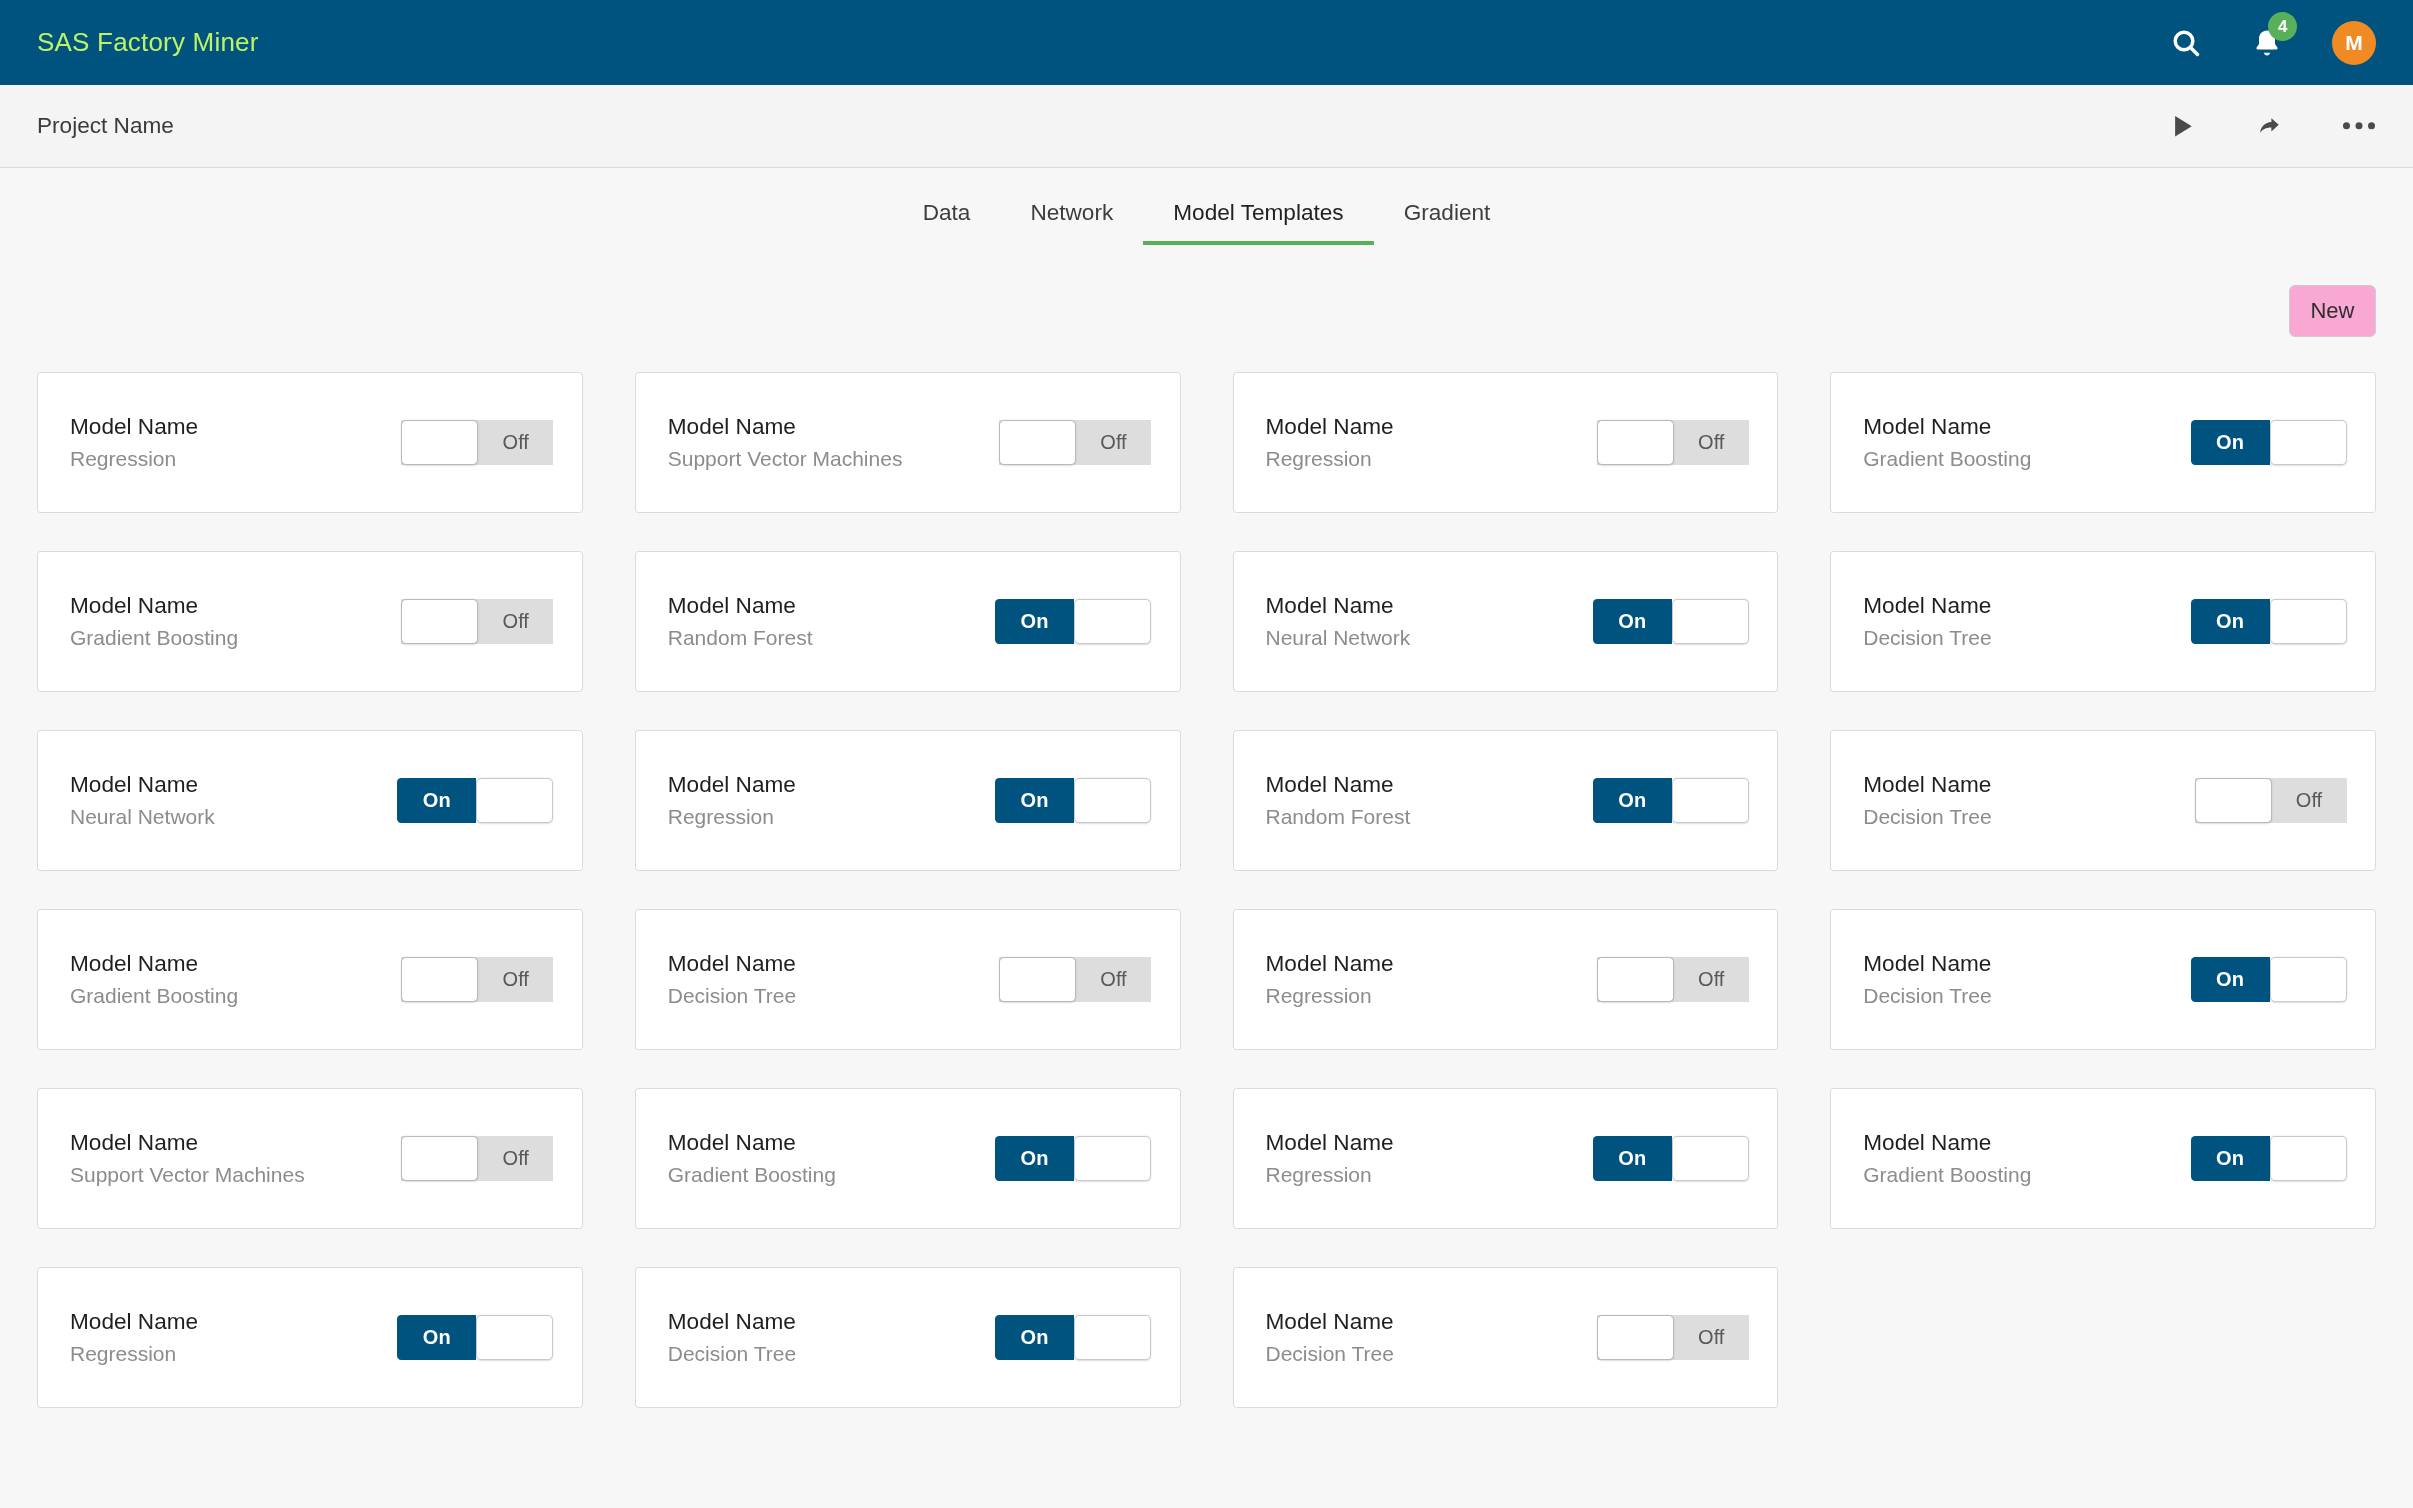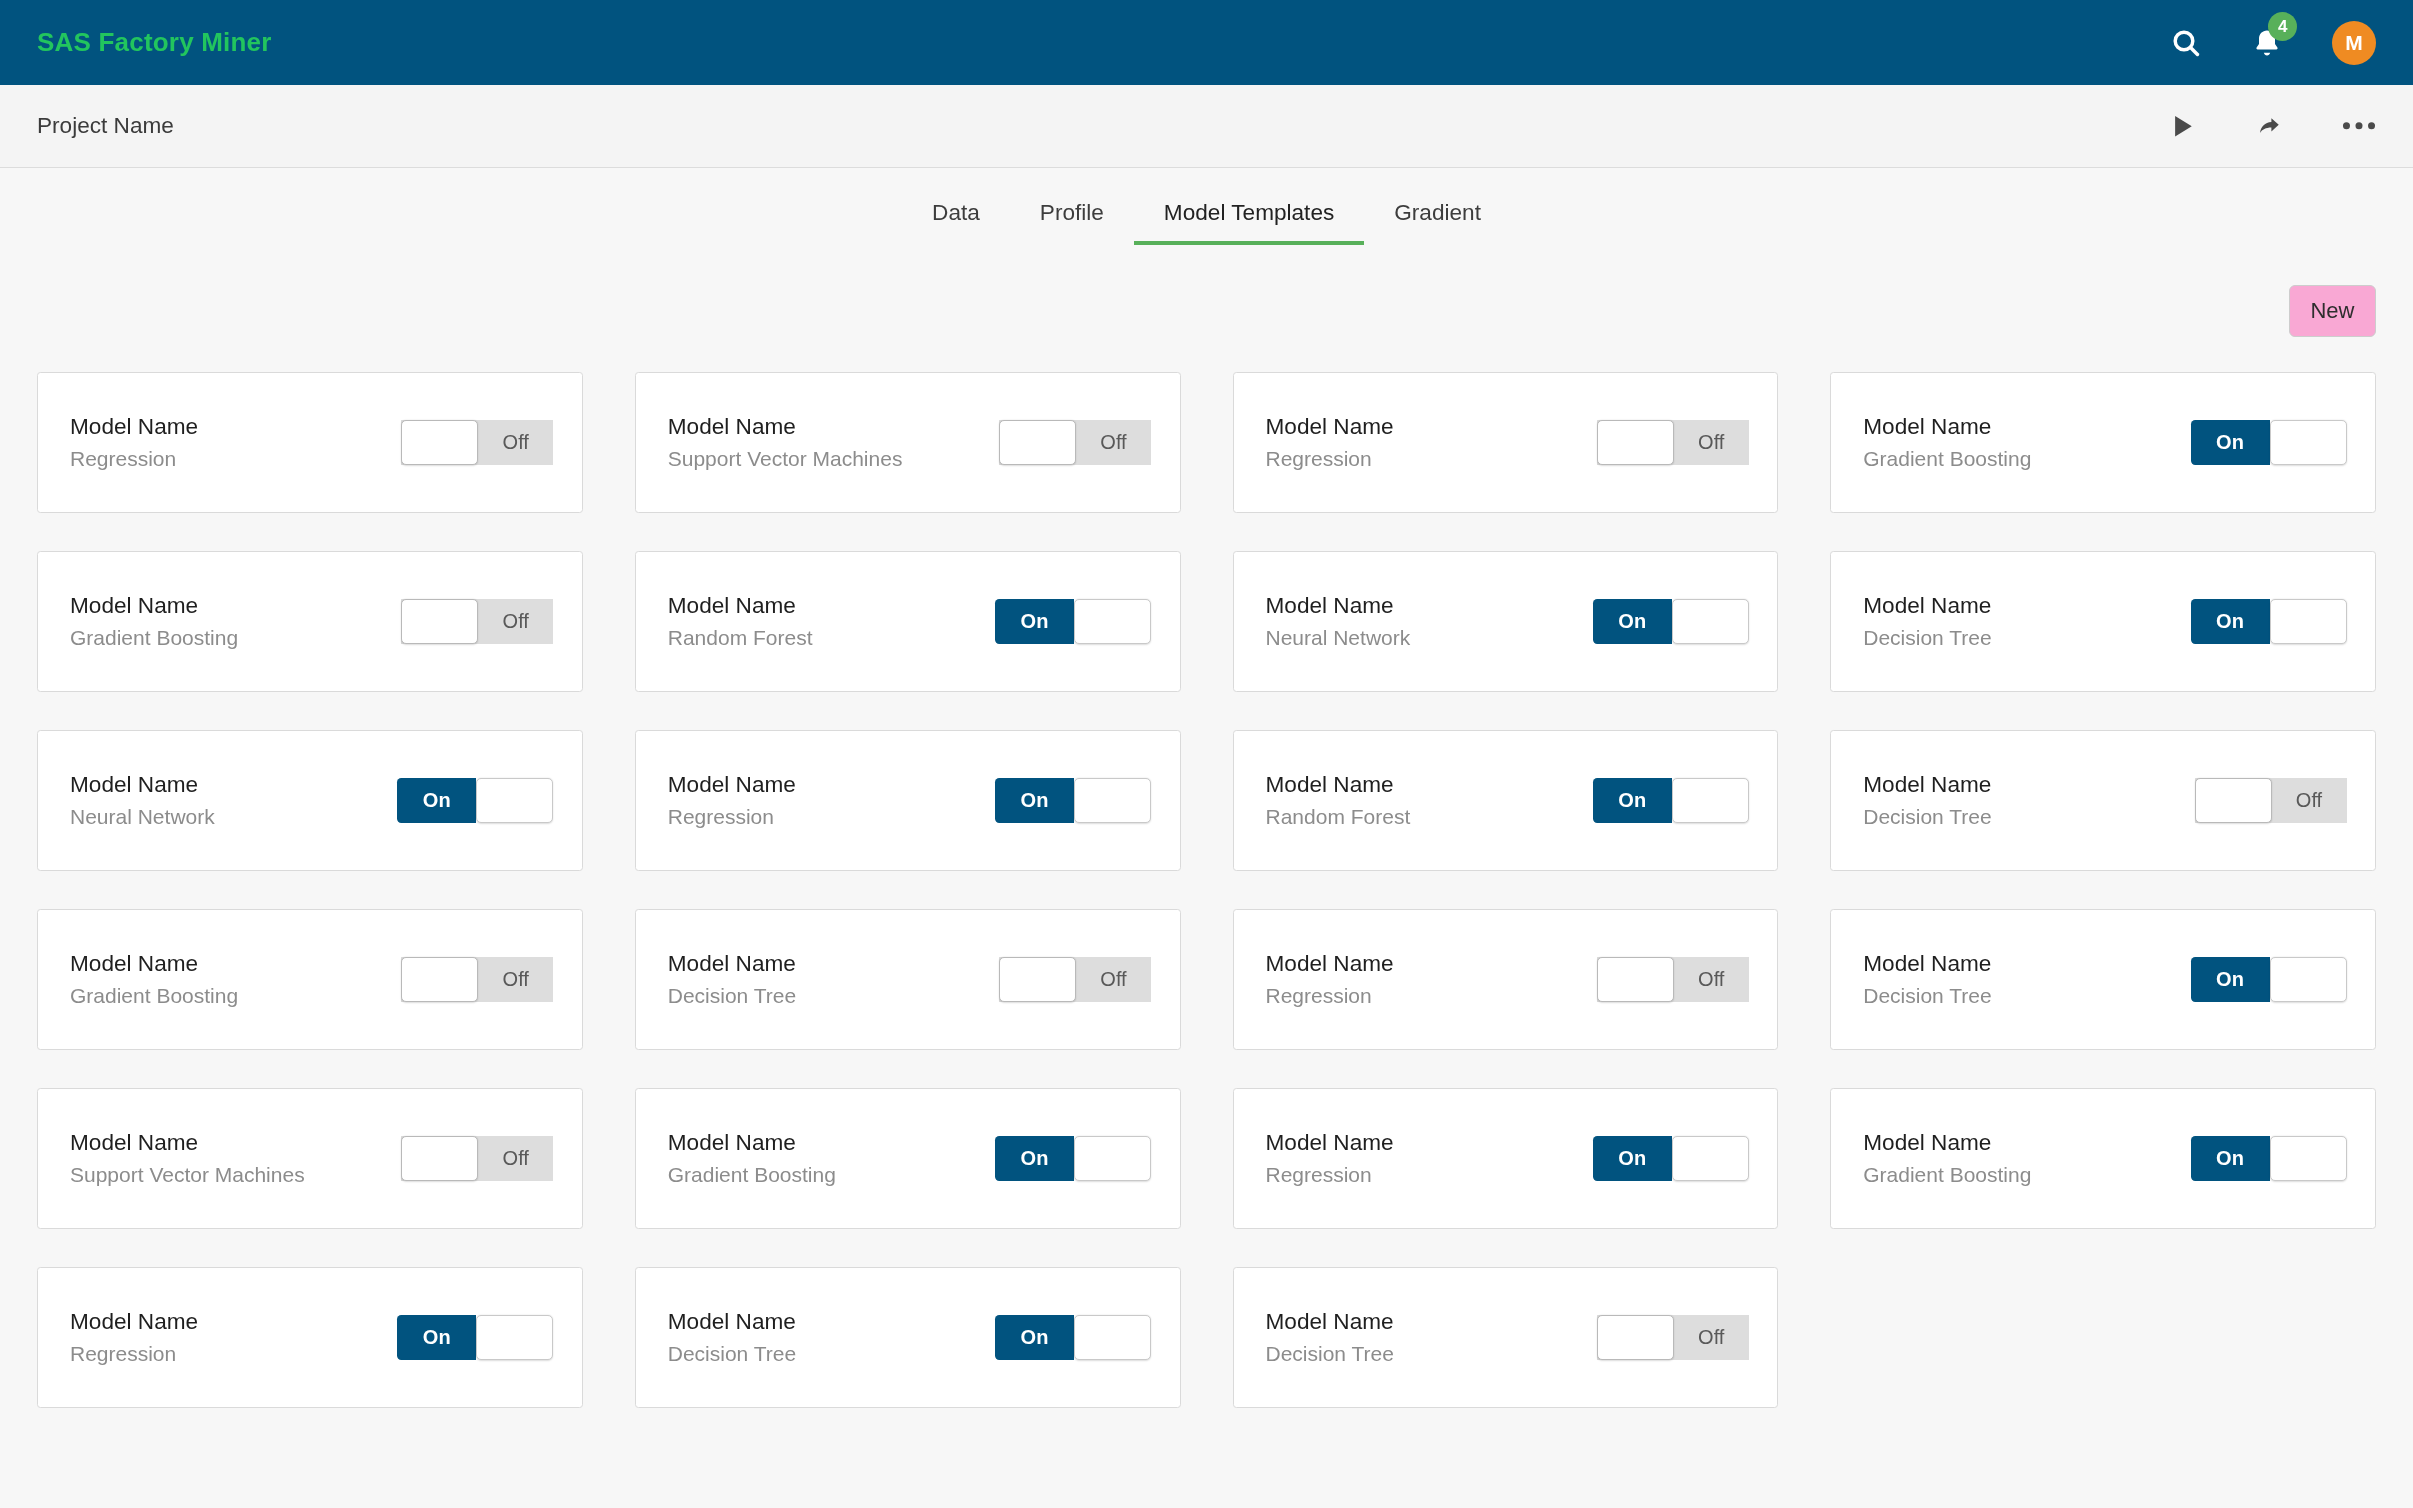--- a/index.html
+++ b/index.html
@@ -14,23 +14,23 @@
 
   
   .appbar {
     height: 85px;
     background: #01537f;
     display: flex;
     align-items: center;
     padding: 0 37px 0 37px;
   }
   .app-title {
-    color: #22c55e;
+    color: #bef264;
     font-size: 26px;
-    font-weight: bold;
+    font-weight: normal;
     letter-spacing: 0.2px;
   }
   .appbar-spacer { flex: 1 1 auto; }
   .appbar-actions {
     display: flex;
     align-items: center;
     gap: 49px;
   }
   .icon-btn {
     display: flex;
@@ -277,21 +277,21 @@
         <circle cx="20" cy="7" r="4.2"></circle>
         <circle cx="35" cy="7" r="4.2"></circle>
       </svg>
     </div>
   </div>
 </div>
 
 <div class="tabs-wrap">
   <div class="tabs" id="tabs">
       <div class="tab">Data</div>
-      <div class="tab">Profile</div>
+      <div class="tab">Network</div>
       <div class="tab active">Model Templates</div>
       <div class="tab">Gradient</div>
     </div>
 </div>
 
 <div class="toolbar">
   <div class="toolbar-spacer"></div>
   <button class="new-btn">New</button>
 </div>
 

